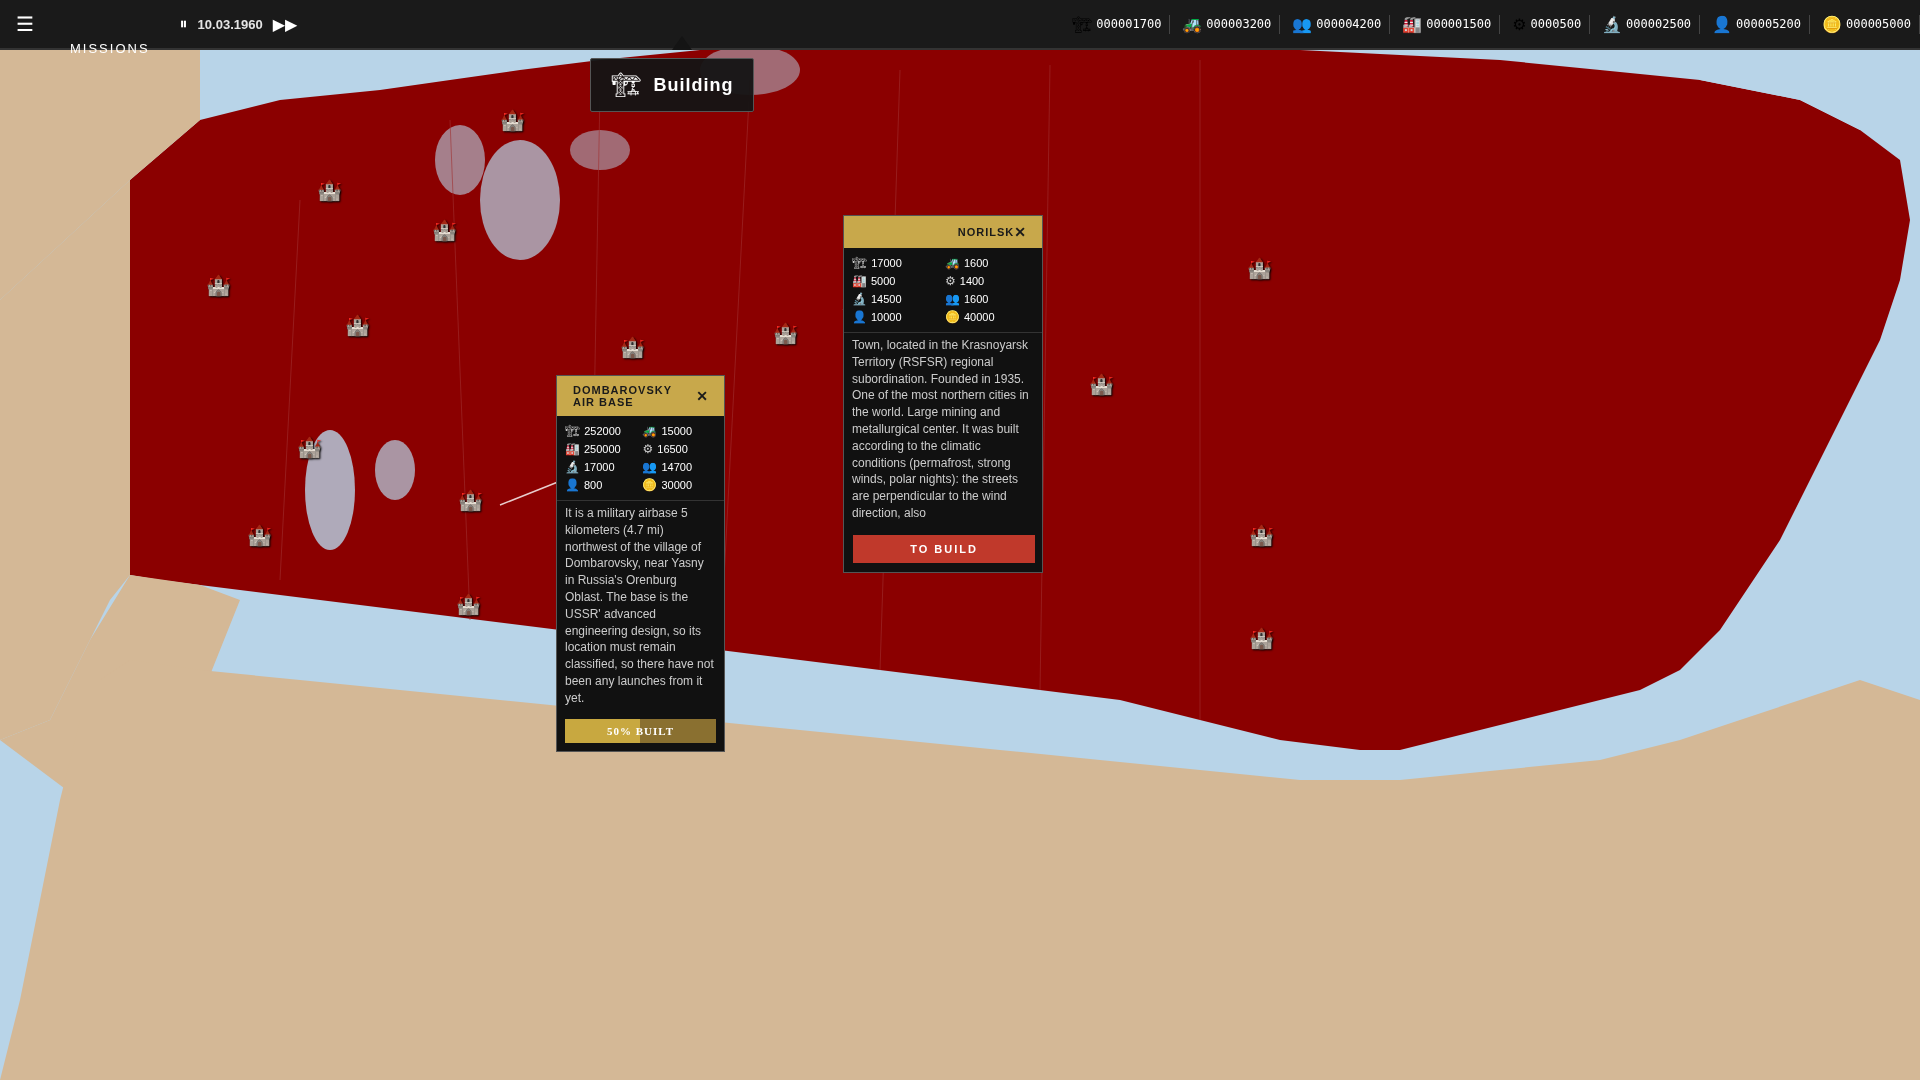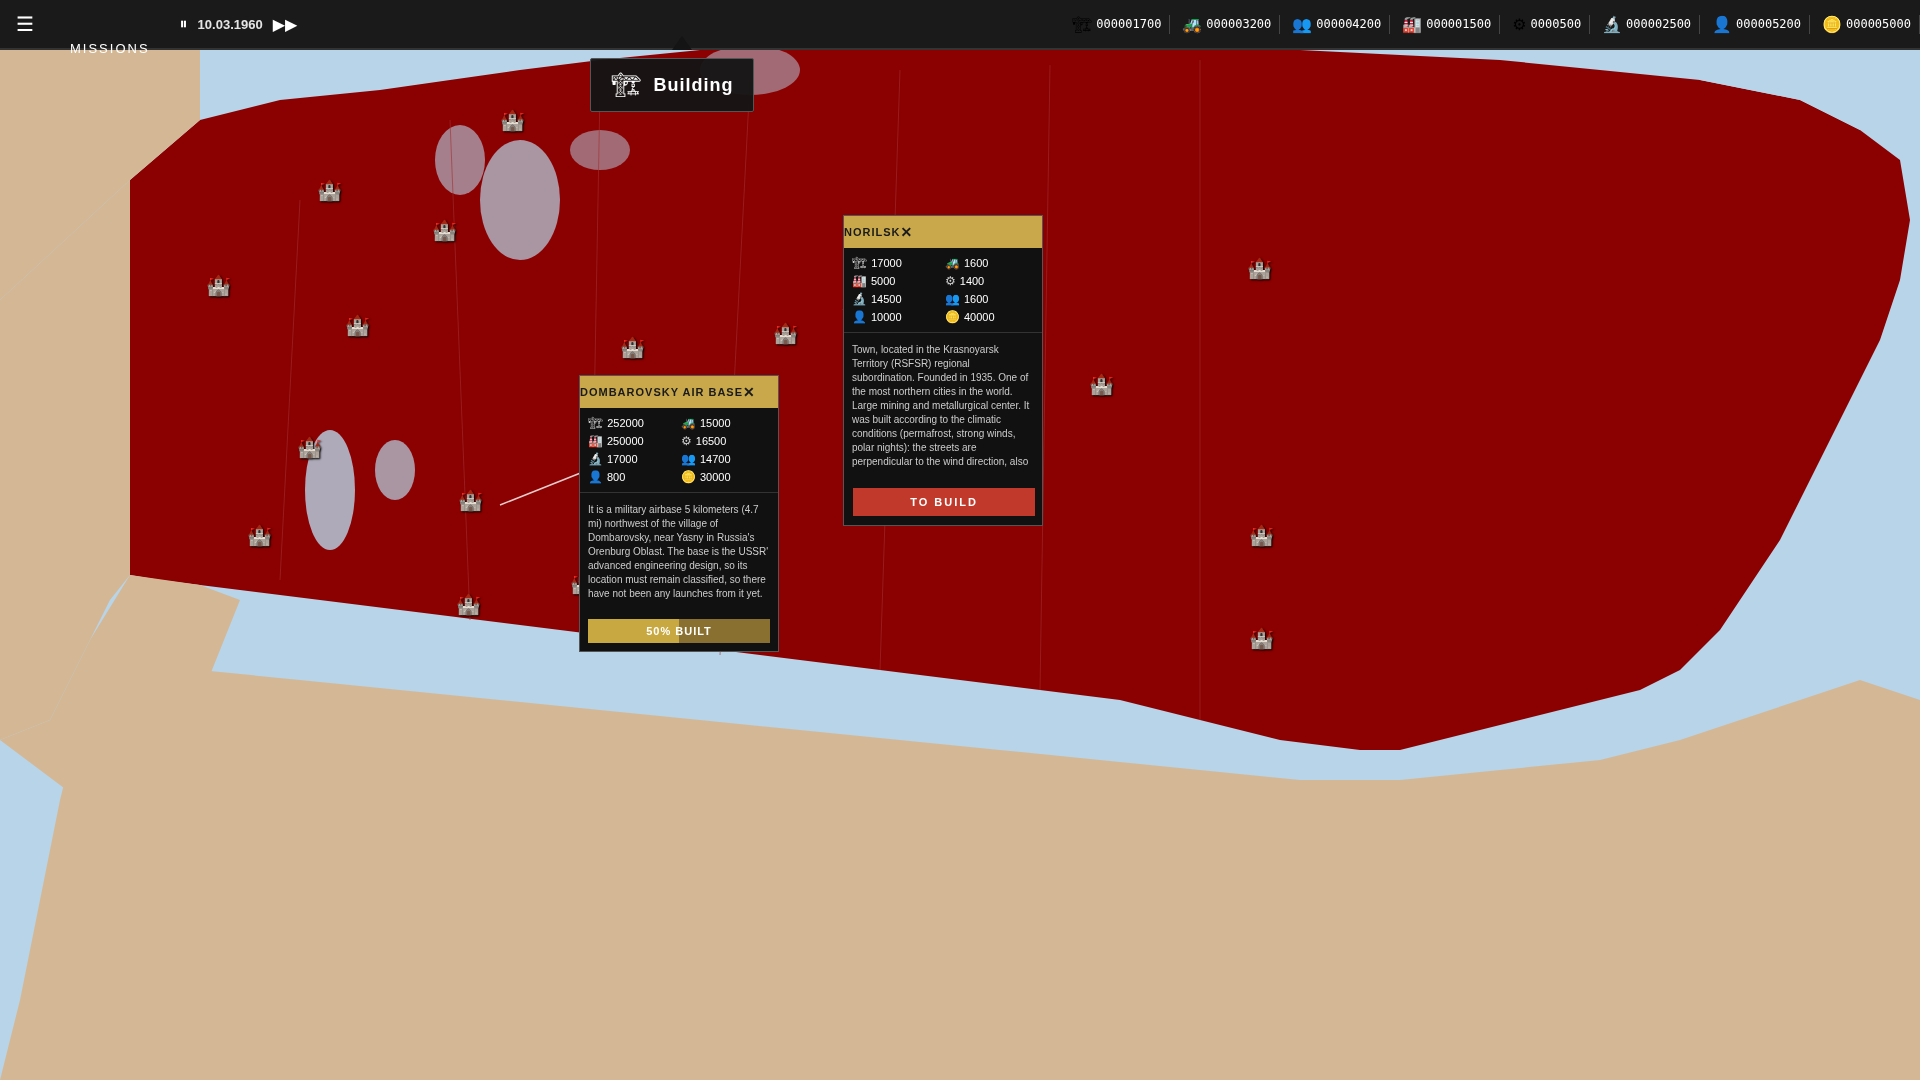--- a/index.html
+++ b/index.html
@@ -58,39 +58,39 @@
       position: absolute;
       color: #fff;
       font-size: 20px;
       transform: translate(-50%, -50%);
       cursor: pointer;
       text-shadow: 1px 1px 2px #000;
     }
 
     
     #dombarovsky-panel {
-      position: absolute; top: 375px; left: 579px;
-      width: 200px; background: #111; border: 1px solid #555;
+      position: absolute; top: 375px; left: 556px;
+      width: 169px; background: #111; border: 1px solid #555;
       z-index: 150; font-family: Arial, sans-serif;
     }
     .panel-header {
-      background: #c8a84b; padding: 8px 0;
-      display: flex; justify-content: flex-start; align-items: center;
+      background: #c8a84b; padding: 8px 16px;
+      display: flex; justify-content: flex-end; align-items: center;
     }
     .panel-title { font-size: 11px; font-weight: bold; color: #1a1a1a; letter-spacing: 1px; }
     .panel-close { background: none; border: none; color: #1a1a1a; font-size: 14px; cursor: pointer; font-weight: bold; }
     .panel-stats { padding: 8px; display: grid; grid-template-columns: 1fr 1fr; gap: 4px; }
     .stat-item { display: flex; align-items: center; gap: 4px; }
     .stat-icon { font-size: 12px; color: #ccc; }
     .stat-val { color: #fff; font-size: 11px; }
-    .panel-desc { padding: 10px 8px; color: #ccc; font-size: 10px; line-height: 1.4; border-top: 1px solid #333; }
+    .panel-desc { padding: 4px 8px; color: #ccc; font-size: 12px; line-height: 1.4; border-top: 1px solid #333; }
     .panel-progress {
       margin: 8px; padding: 6px 0; text-align: center;
       background: linear-gradient(90deg, #c8a840 50%, #8a7030 50%);
-      color: #fff; font-size: 11px; font-weight: bold; letter-spacing: 1px;
+      color: #fff; font-size: 11px; font-weight: bold; letter-spacing: 1px; font-family: Liberation Serif, serif;
     }
 
     
     #norilsk-panel {
       position: absolute; top: 215px; left: 843px;
       width: 200px; background: #111; border: 1px solid #555;
       z-index: 150; font-family: Arial, sans-serif;
     }
     .to-build-btn {
       margin: 9px; padding: 8px 0; text-align: center;

